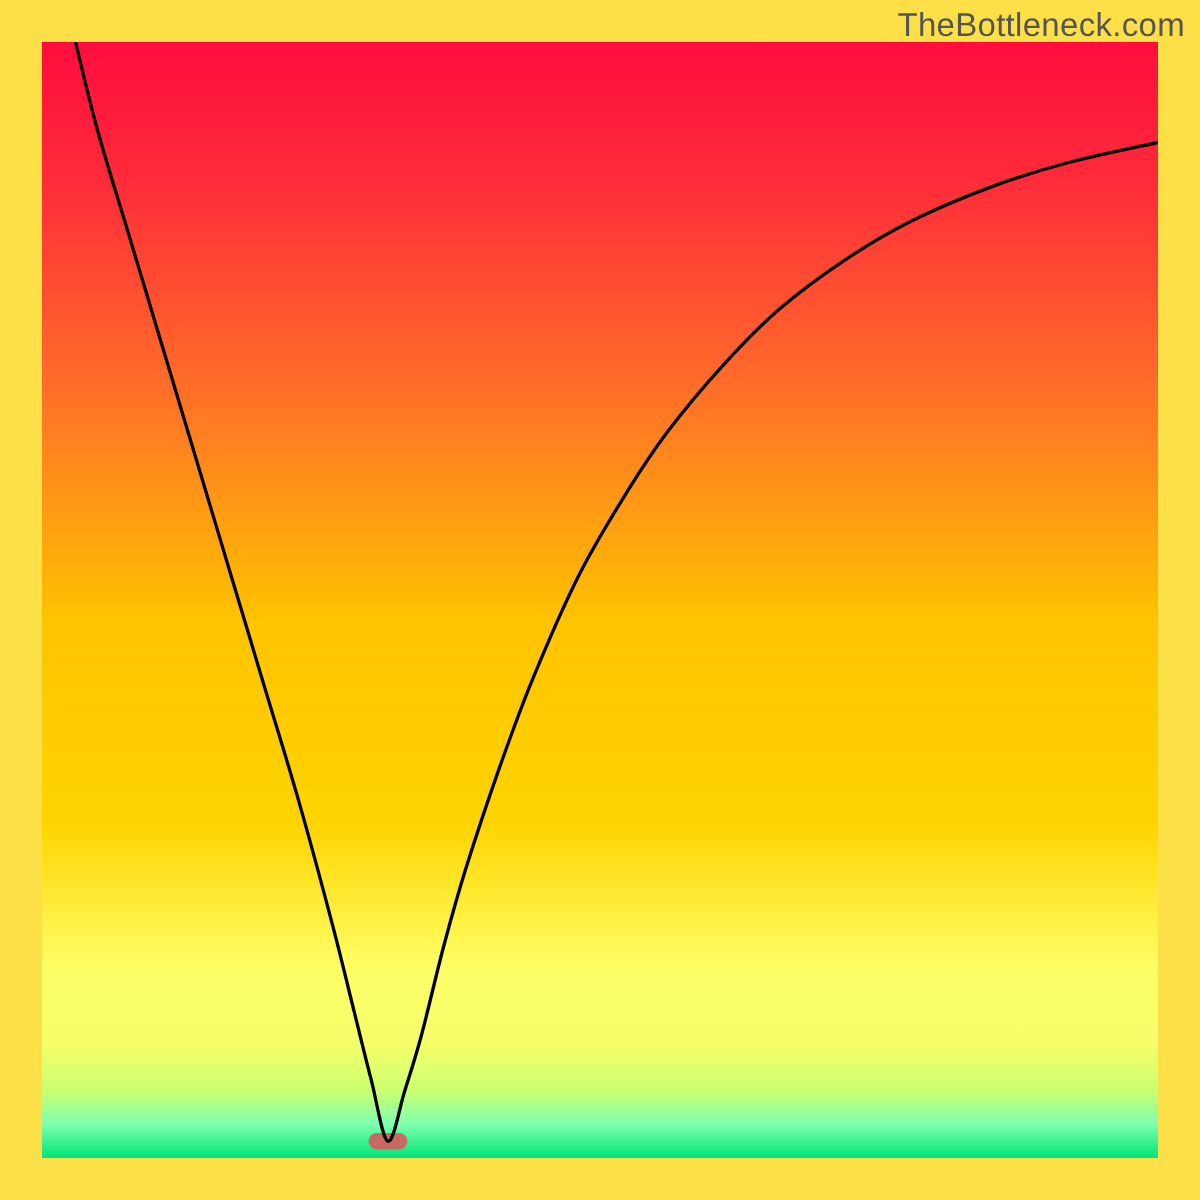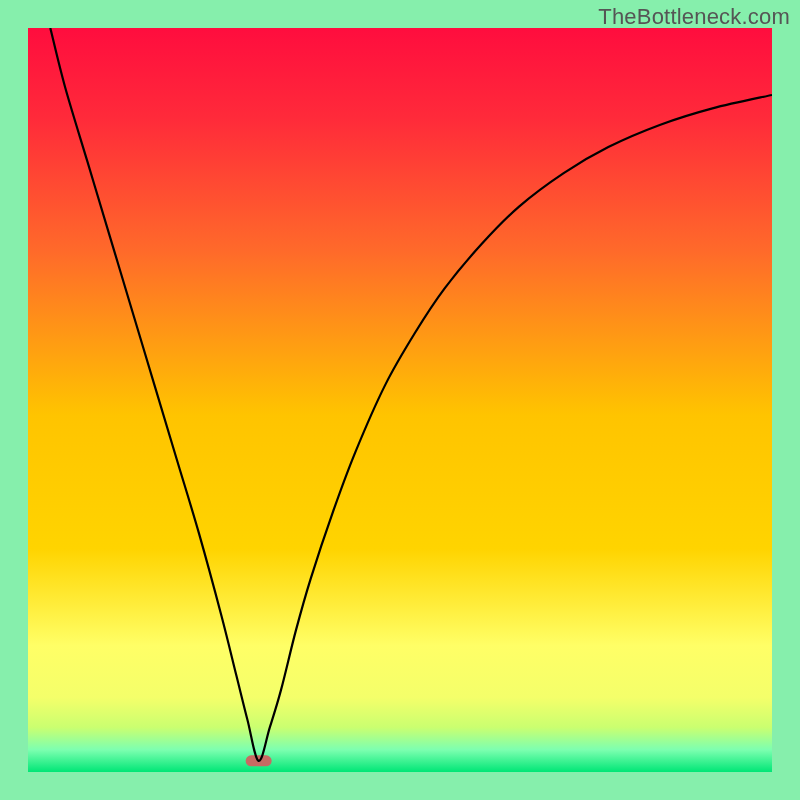--- a/index.html
+++ b/index.html
@@ -1,21 +1,21 @@
 <!DOCTYPE html>
 <html><head>
 <meta charset="utf-8">
 <style>
   * { margin: 0; padding: 0; box-sizing: border-box; }
   html, body { width: 800px; height: 800px; overflow: hidden; background: #000; }
   .frame {
     position: relative;
     width: 800px;
     height: 800px;
-    background: #86efac;
+    background: #fde047;
   }
   .watermark {
     position: absolute;
     top: 4px;
     right: 10px;
     font-family: Arial, Helvetica, sans-serif;
     font-size: 22px;
     color: #555;
     font-weight: 500;
     letter-spacing: 0.2px;

